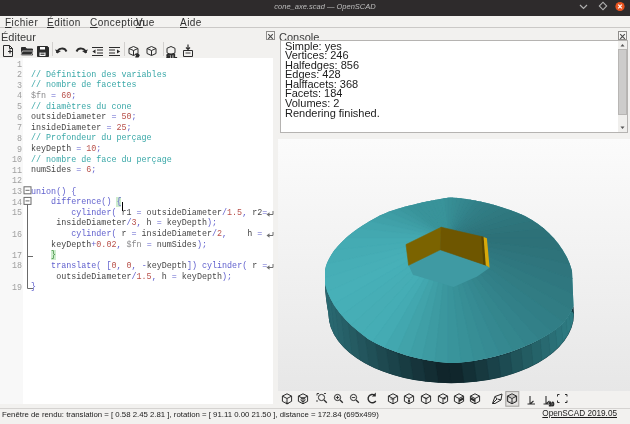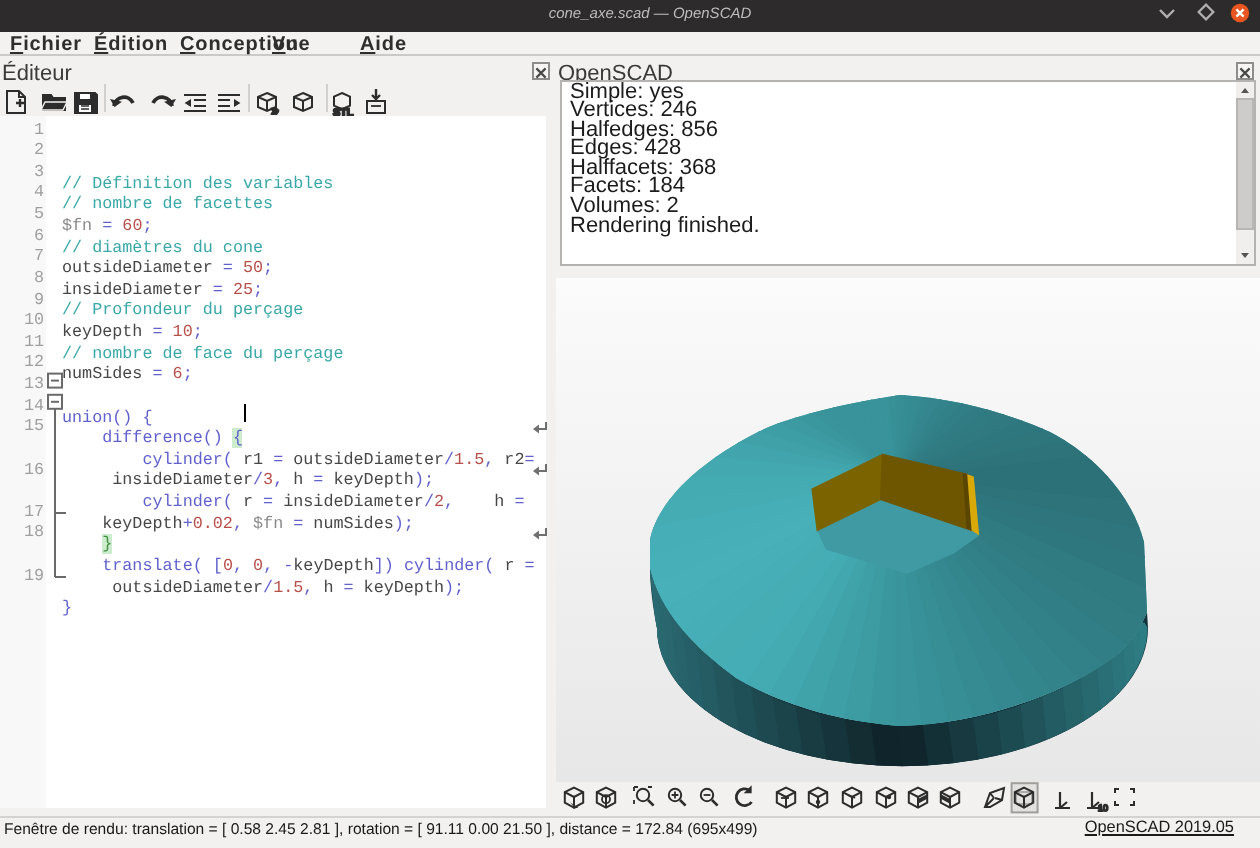--- a/index.html
+++ b/index.html
@@ -2,31 +2,31 @@
 <html><head><meta charset="utf-8"><style>
 *{margin:0;padding:0;box-sizing:border-box;}
 html,body{width:630px;height:424px;overflow:hidden;}
 body{position:relative;font-family:"Liberation Sans",sans-serif;background:#f2f1ef;}
 .abs{position:absolute;}
 
 #titlebar{left:0;top:0;width:630px;height:16px;background:#2e2b2c;}
 #title{left:0;top:0;width:630px;height:14px;line-height:14px;text-align:center;color:#bdbdbd;font-size:7.5px;font-style:italic;padding-left:20px;}
 
 #menubar{left:0;top:16px;width:630px;height:12px;background:#f3f2f0;border-bottom:1px solid #cbc9c7;}
-.mi{position:absolute;top:17px;font-size:10px;letter-spacing:0.45px;color:#2e2e2e;font-weight:bold;}
+.mi{position:absolute;top:17px;font-size:10px;letter-spacing:0.45px;color:#2e2e2e;}
 .mi u{text-decoration:underline;}
 
 .phead{font-size:11px;color:#3a3a3a;}
 .pclose{position:absolute;width:9px;height:9px;border:1px solid #8f8d8b;background:#f6f5f3;}
 .sep{position:absolute;top:42px;width:1px;height:14px;background:#d2d0ce;}
 
 #codearea{left:0;top:58px;width:273px;height:346px;background:#ffffff;}
 #gutter{left:0;top:58px;width:23px;height:346px;background:#f8f8f8;}
 #lnums{left:0;top:59.5px;width:22px;text-align:right;color:#9f9f9f;font-family:"Liberation Mono",monospace;font-size:8.4px;line-height:10.62px;}
-#code{left:31px;top:76px;font-family:"Liberation Mono",monospace;font-size:8.4px;line-height:10.62px;color:#474747;white-space:pre;}
+#code{left:31px;top:59px;font-family:"Liberation Mono",monospace;font-size:8.4px;line-height:10.62px;color:#474747;white-space:pre;}
 .k{color:#6161ce;}
 .n{color:#b8504a;}
 .o{color:#6161ce;}
 .c{color:#3aa8a8;}
 .hl{background:#cdeccd;}
 .v{color:#8a8a8c;}
 .hg{background:#cdeccd;color:#3f8f3f;}
 
 #conbox{left:280px;top:40px;width:348px;height:93px;background:#fff;border:1px solid #b5b3b1;}
 #context{left:285px;top:41.5px;font-size:11px;line-height:9.6px;color:#1c1c1c;}
@@ -51,21 +51,21 @@
 <span class="mi" style="left:47px"><u>É</u>dition</span>
 <span class="mi" style="left:90px"><u>C</u>onception</span>
 <span class="mi" style="left:136px"><u>V</u>ue</span>
 <span class="mi" style="left:180px"><u>A</u>ide</span>
 <span class="abs phead" style="left:1px;top:30.5px">Éditeur</span>
 <div class="pclose" style="left:266px;top:31px">
     <svg width="7" height="7" viewBox="0 0 7 7" style="display:block;margin:0.5px auto">
       <path d="M1.2 1.2 L5.8 5.8 M5.8 1.2 L1.2 5.8" stroke="#4a4a4a" stroke-width="1.1"></path>
     </svg>
   </div>
-<span class="abs phead" style="left:279px;top:30.5px">OpenSCAD</span>
+<span class="abs phead" style="left:279px;top:30.5px">Console</span>
 <div class="pclose" style="left:618px;top:31px">
     <svg width="7" height="7" viewBox="0 0 7 7" style="display:block;margin:0.5px auto">
       <path d="M1.2 1.2 L5.8 5.8 M5.8 1.2 L1.2 5.8" stroke="#4a4a4a" stroke-width="1.1"></path>
     </svg>
   </div>
 
 <svg class="abs" style="left:0;top:41.5px;width:277px;height:18px" viewBox="0 0 277 18">
  <g stroke="#2c2c2c" fill="none" stroke-width="1">
 
   <path d="M3.5 3.5 h6 l3 3 v8 h-9 z"></path>

